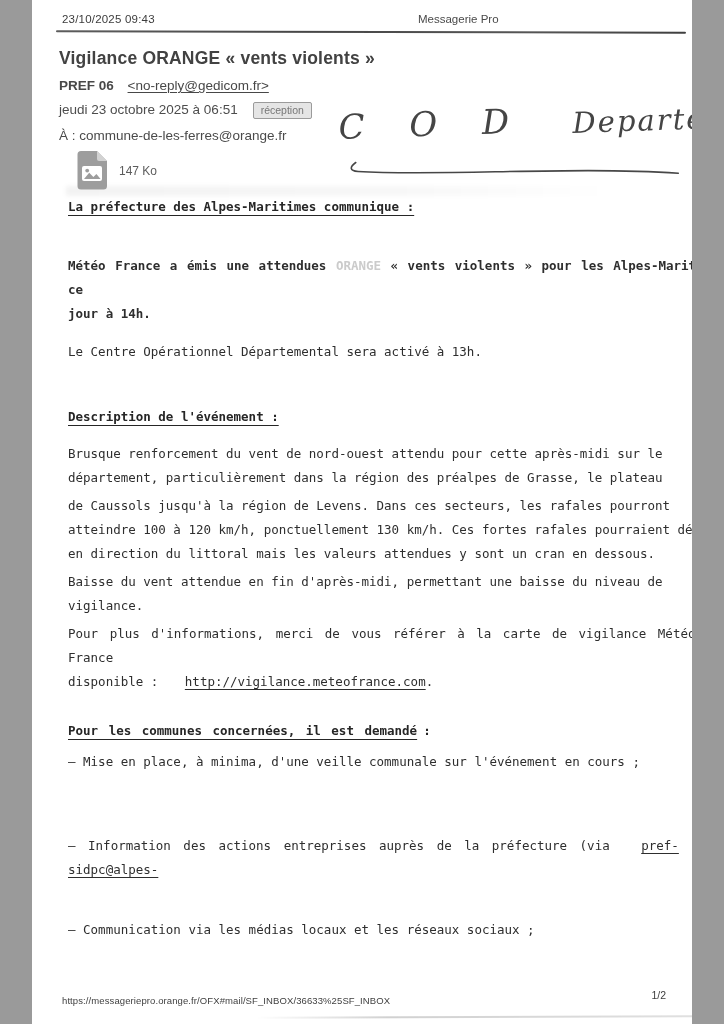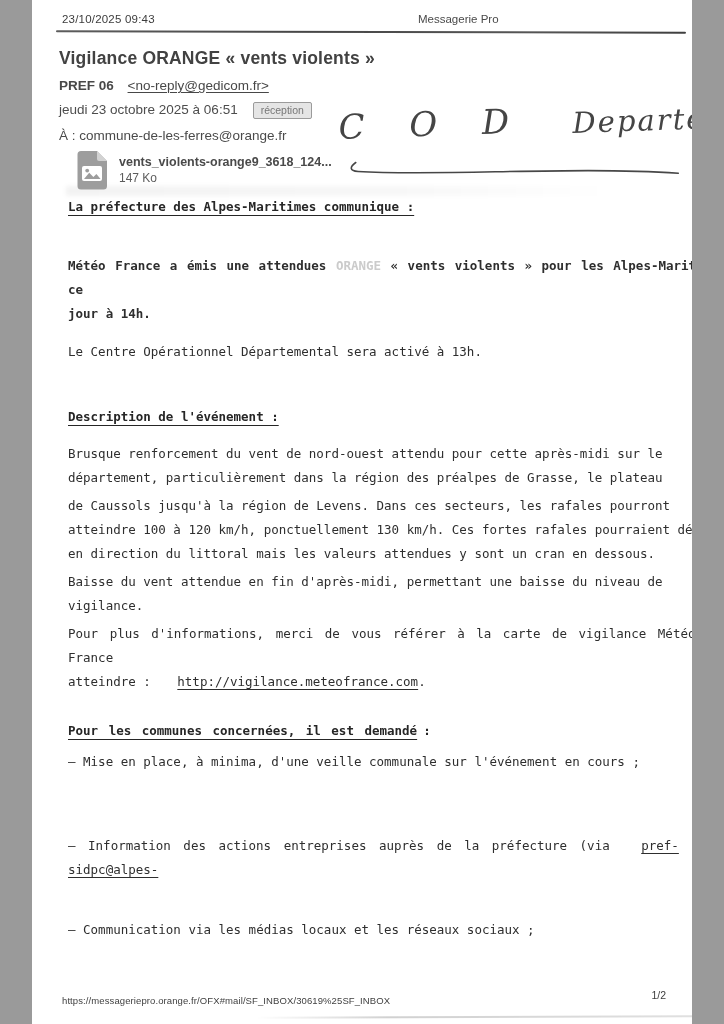--- a/index.html
+++ b/index.html
@@ -88,21 +88,20 @@
   <div class="attachment-shadow"></div>
   <div class="attachment">
     <svg class="att-icon" width="32" height="40" viewBox="0 0 32 40">
       <path d="M5 1 h16 l10 10 v25 a3.5 3.5 0 0 1 -3.5 3.5 h-22.5 a3.5 3.5 0 0 1 -3.5 -3.5 v-31.5 a3.5 3.5 0 0 1 3.5 -3.5 z" fill="#9d9d9d"></path>
       <path d="M21 1 l10 10 h-8 a2 2 0 0 1 -2 -2 z" fill="#d2d2d2"></path>
       <rect x="6" y="16" width="20" height="15" rx="2" fill="#ffffff"></rect>
       <circle cx="11.2" cy="20.6" r="1.9" fill="#9d9d9d"></circle>
       <path d="M8 29 l5.2 -6.2 l4.2 4.3 l3 -3.1 l4.2 5 z" fill="#9d9d9d"></path>
     </svg>
     <div class="att-meta">
-      <div class="att-name">vents_violents-orange9_3618_124...</div>
       <div class="att-size">147 Ko</div>
     </div>
   </div>
 
   <svg class="handwriting" width="430" height="105" viewBox="0 0 430 105">
     <g transform="rotate(-2 215 52)">
       <text class="hw-text" x="12" y="46" font-size="34" letter-spacing="17">C O D</text>
       <text class="hw-text" x="246" y="48" font-size="29" letter-spacing="2">Departement</text>
       <path d="M28 70 c -6 4 -7 8 2 9 c 80 8 216 2 320 13" stroke="#474747" stroke-width="1.6" fill="none" stroke-linecap="round"></path>
     </g>
@@ -127,37 +126,37 @@
 département, particulièrement dans la région des préalpes de Grasse, le plateau</div>
     <div class="para">de Caussols jusqu'à la région de Levens. Dans ces secteurs, les rafales pourront
 atteindre 100 à 120 km/h, ponctuellement 130 km/h. Ces fortes rafales pourraient déferler
 en direction du littoral mais les valeurs attendues y sont un cran en dessous.</div>
     <div class="para">Baisse du vent attendue en fin d'après-midi, permettant une baisse du niveau de
 vigilance.</div>
 
     <div class="p-info">
       <div class="l1">Pour plus d'informations, merci de vous référer à la carte de vigilance Météo France</div>
       <div class="l2">
-        <span>atteindre : </span><span class="url-link">http://vigilance.meteofrance.com</span><span>.</span>
+        <span>disponible : </span><span class="url-link">http://vigilance.meteofrance.com</span><span>.</span>
       </div>
     </div>
 
     <div class="sec-heading sec3">
       <span>Pour les communes concernées, il est demandé</span><span class="colon">:</span>
     </div>
 
     <div class="req-item">– Mise en place, à minima, d'une veille communale sur l'événement en cours ;</div>
 
     <div class="req-item item2">
       <div class="l1">
         <span>– Information des actions entreprises auprès de la préfecture (via </span><span class="mail-link">pref-sidpc@alpes-</span>
       </div>
     </div>
 
     <div class="req-item">– Communication via les médias locaux et les réseaux sociaux ;</div>
 
   </div>
 
-  <div class="footer-url">https://messageriepro.orange.fr/OFX#mail/SF_INBOX/30619%25SF_INBOX</div>
+  <div class="footer-url">https://messageriepro.orange.fr/OFX#mail/SF_INBOX/36633%25SF_INBOX</div>
   <div class="footer-page">1/2</div>
   <div class="scan-bottom"></div>
 
 </div>
 
 </body></html>

